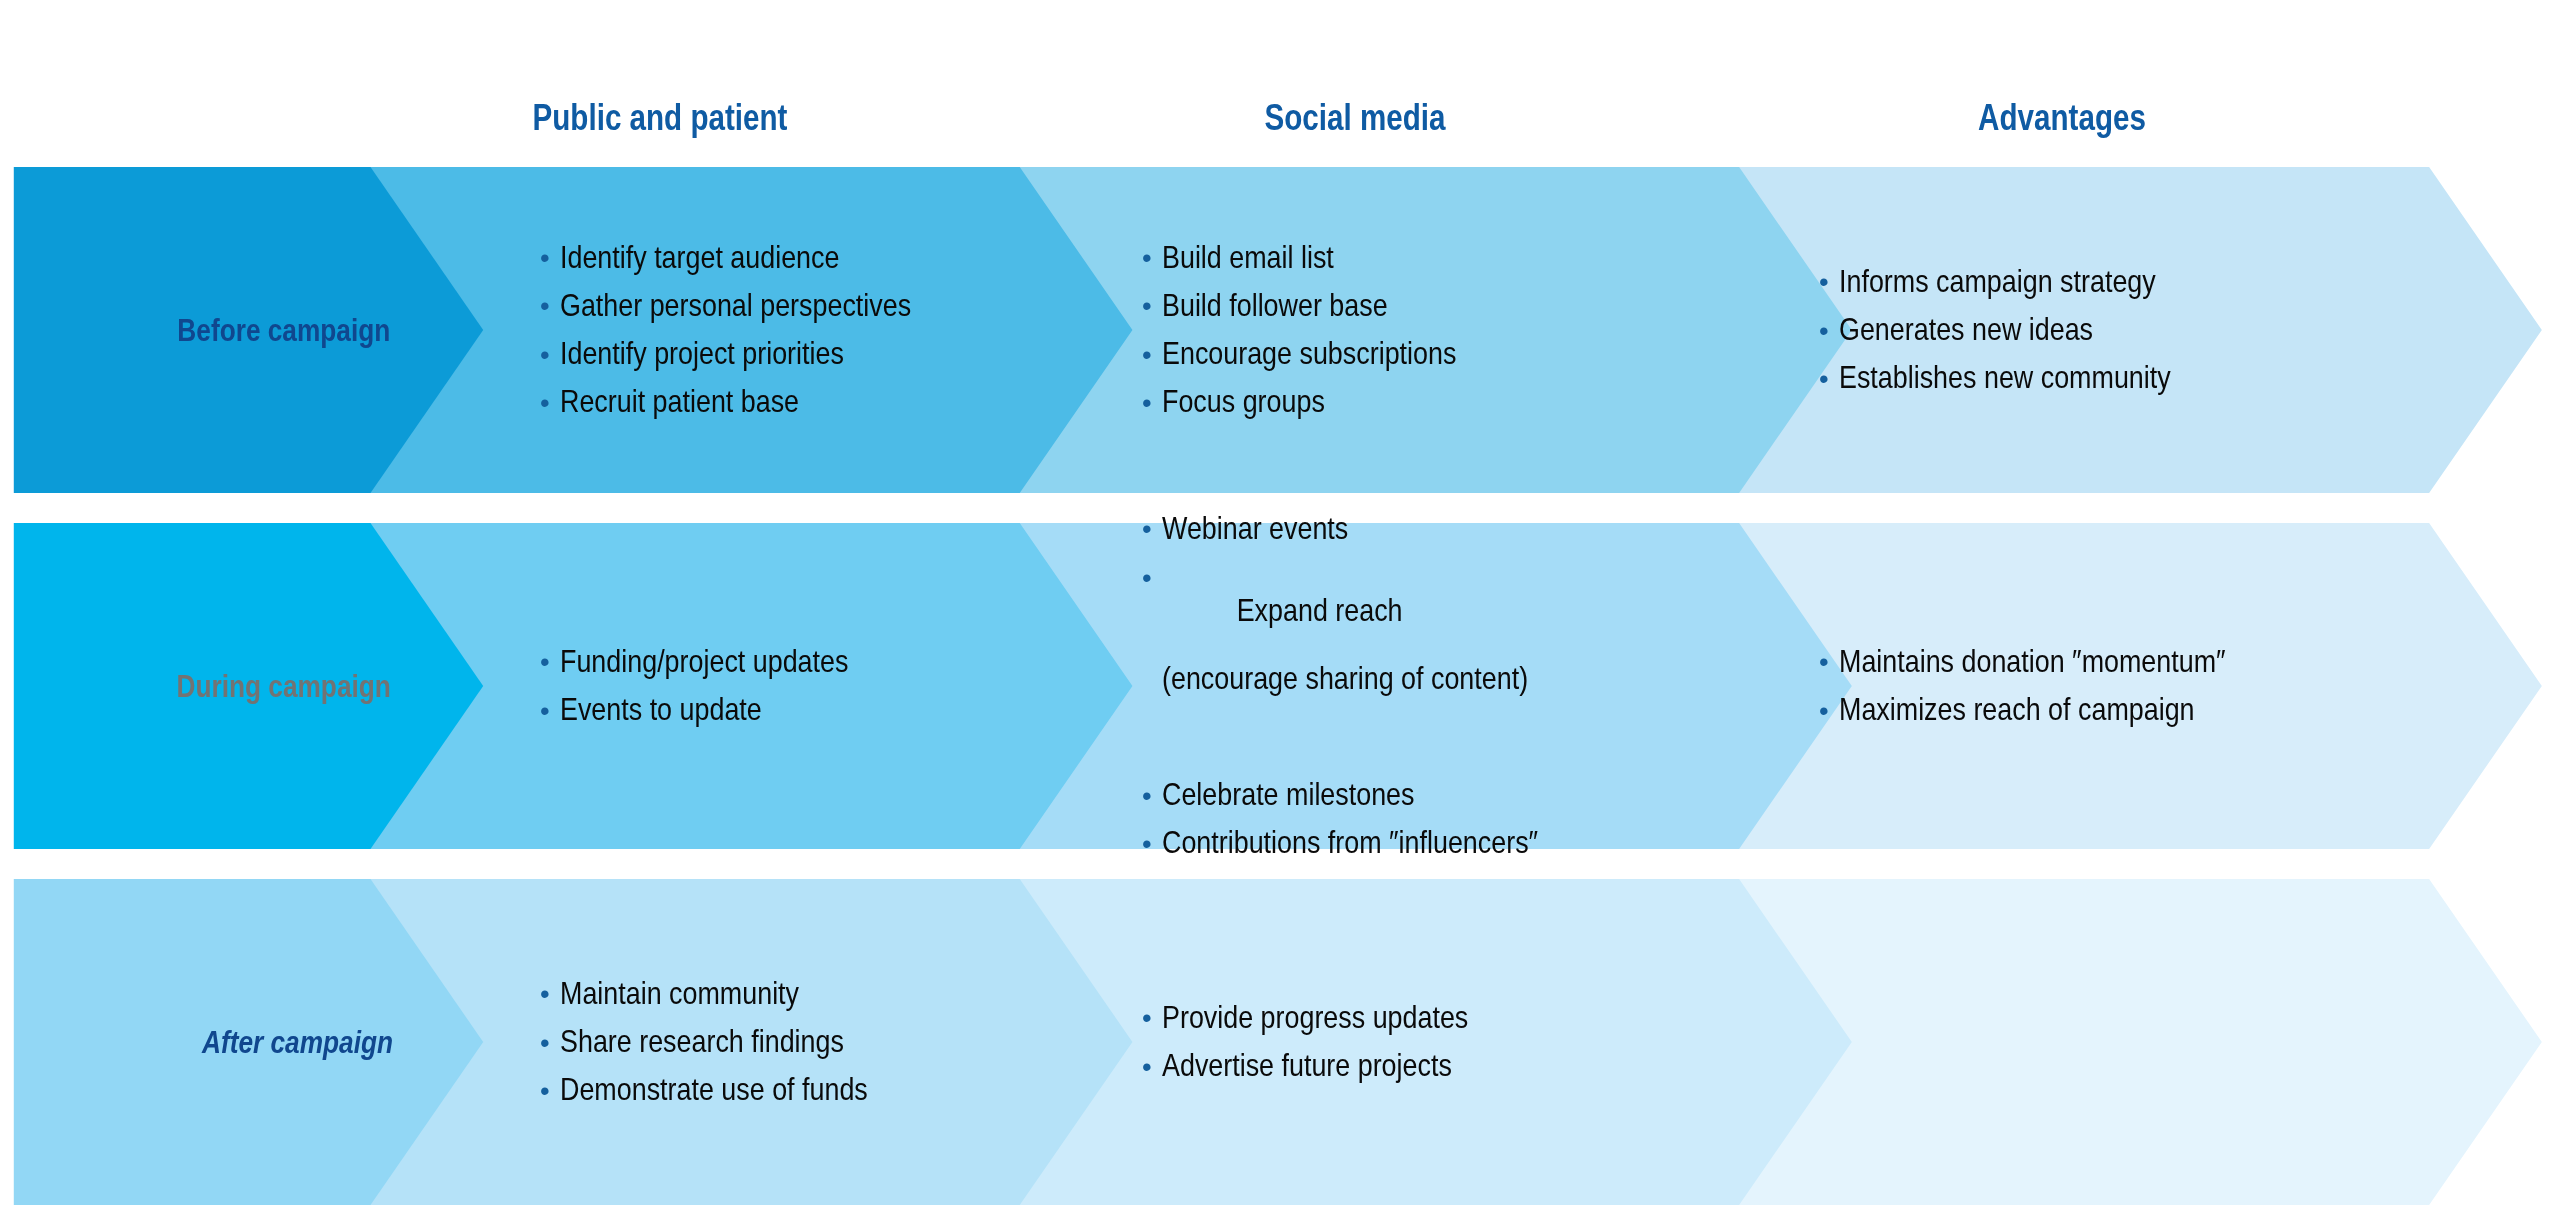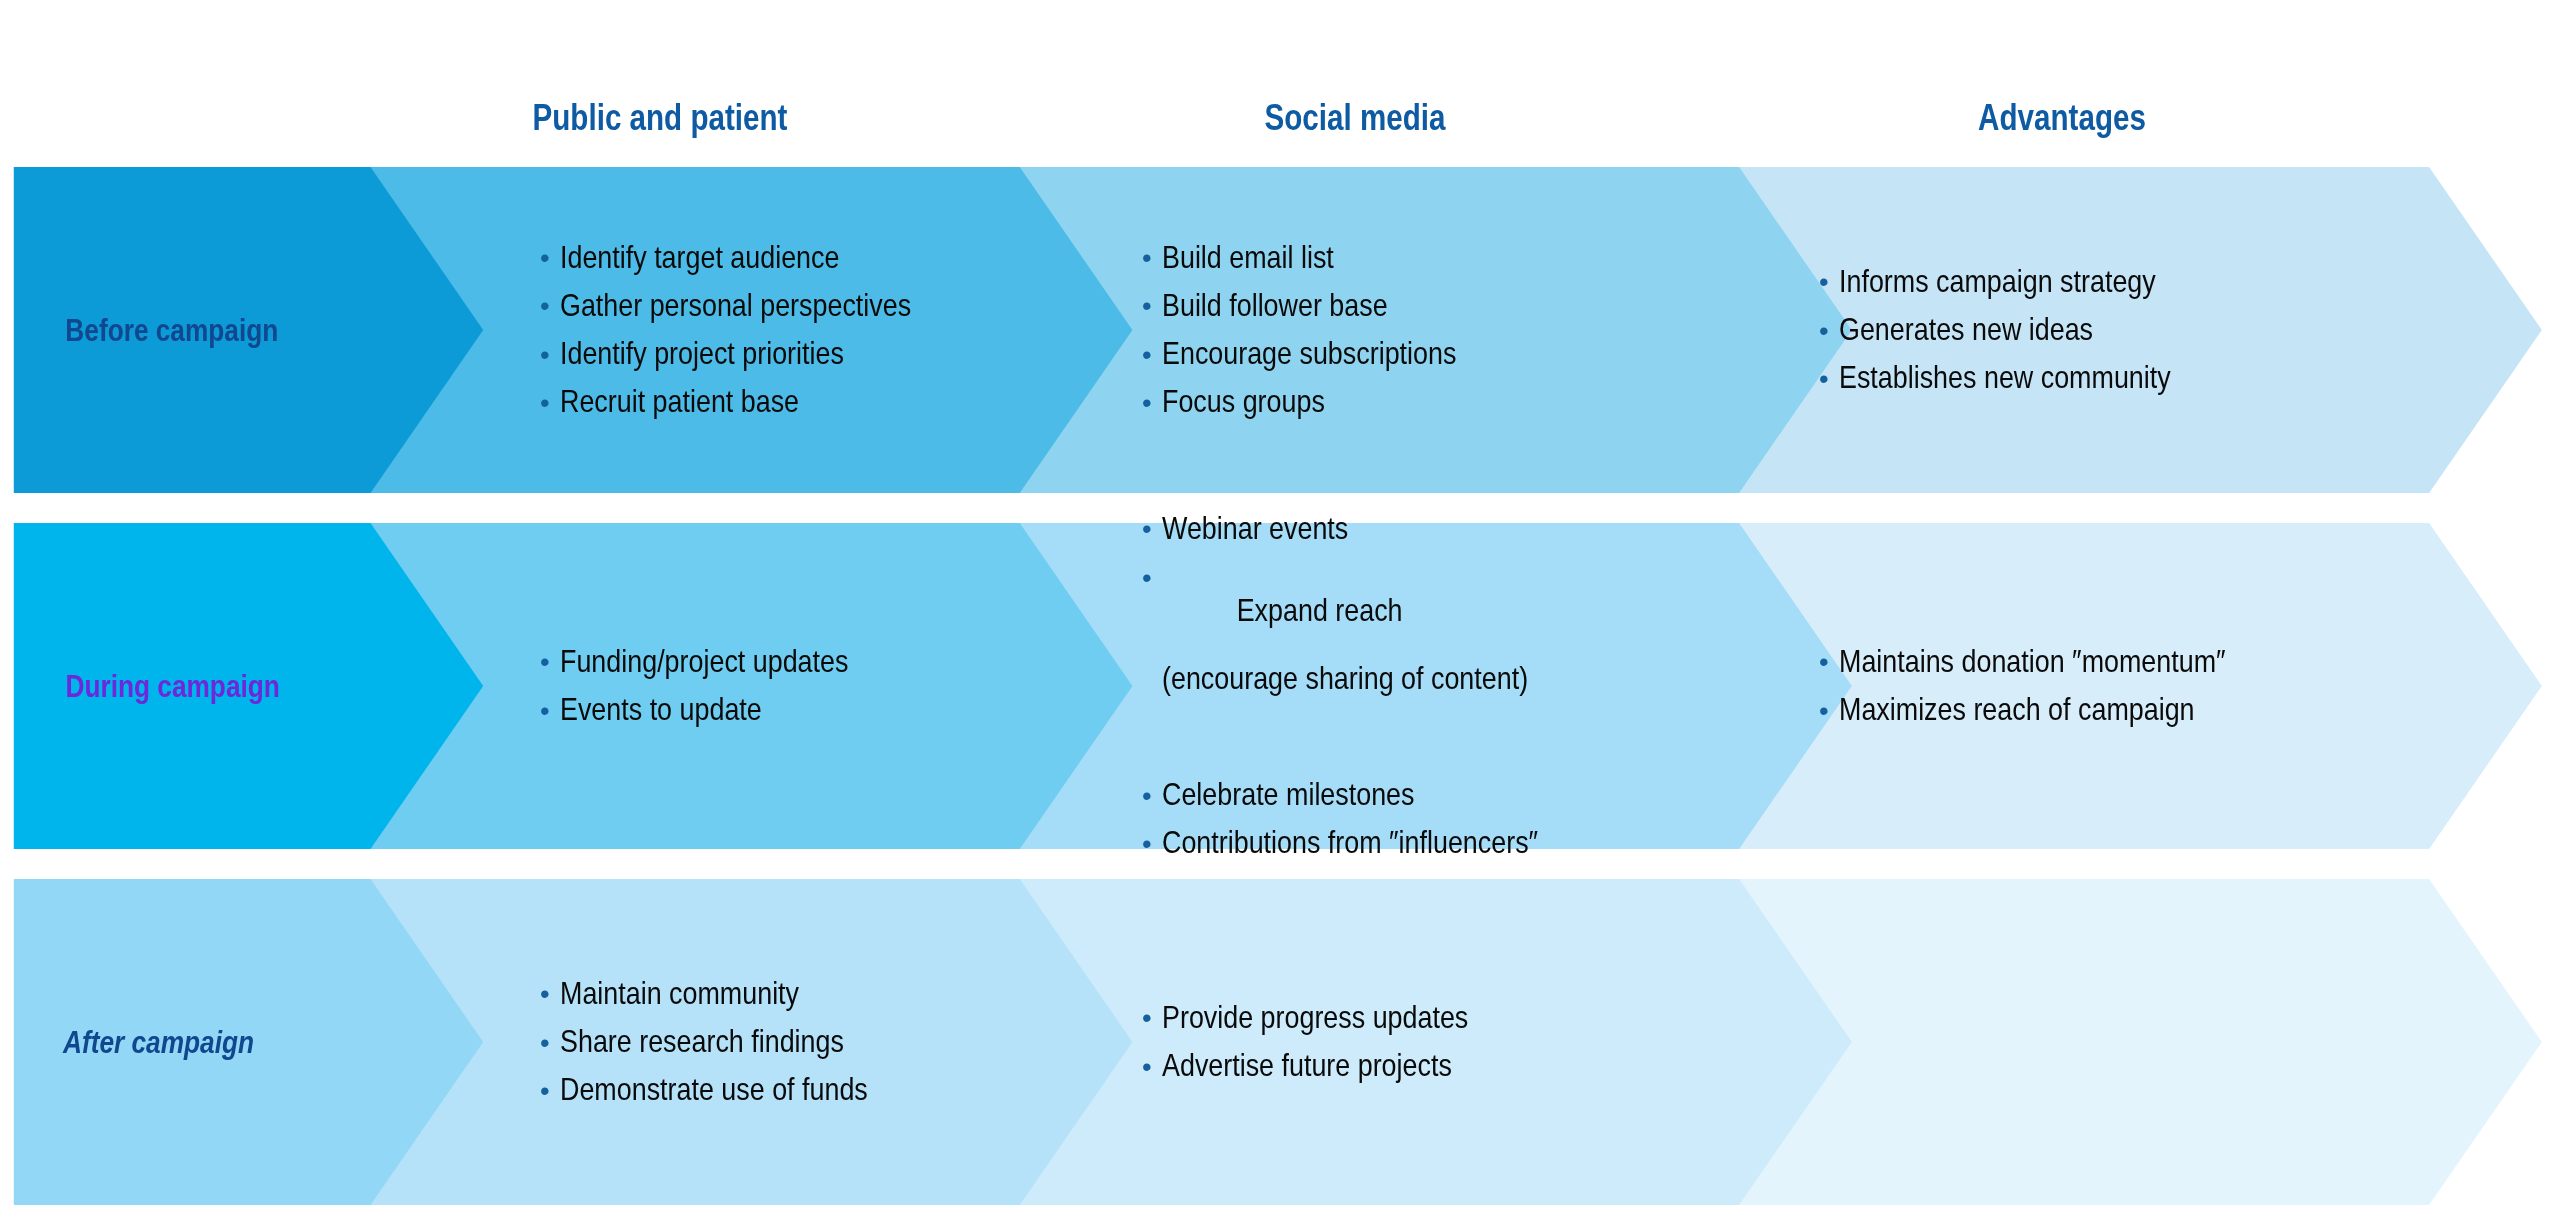--- a/index.html
+++ b/index.html
@@ -65,21 +65,21 @@
 
   
   .stage-label {
     position: absolute;
     left: 42px;
     width: 372px;
     top: 0;
     height: 326px;
     display: flex;
     align-items: center;
-    justify-content: flex-start;
+    justify-content: flex-end;
     color: #10478e;
     font-weight: bold;
     font-size: 32px;
     white-space: nowrap;
     pointer-events: none;
   }
   .stage-label > span { display:block; transform: scaleX(0.82); }
 
   
   .bullets {
@@ -207,21 +207,21 @@
   </div>
 
   <div class="row r2">
     <svg viewBox="0 0 4297 543" preserveAspectRatio="none">
       <polygon points="2855,0 4052,0 4240,271.5 4052,543 2855,543 3043,271.5" fill="#d7edfa"></polygon>
       <polygon points="1655,0 2901,0 3089,271.5 2901,543 1655,543 1843,271.5" fill="#a5dcf7"></polygon>
       <polygon points="572,0 1701,0 1889,271.5 1701,543 572,543 760,271.5" fill="#6fcdf2"></polygon>
       <polygon points="23,0 618,0 806,271.5 618,543 23,543" fill="#00b5ec"></polygon>
     </svg>
 
-    <div class="stage-label" style="color: #6d28d9;">
+    <div class="stage-label" style="color: #737373;">
       <span>During campaign</span>
     </div>
 
     <div class="bullets c1" style="color: rgb(10, 10, 10);">
       <div class="bullet-item">
         <span class="bullet-dot" style="color: rgb(21, 96, 158);">•</span>
         <span class="bullet-text">Funding/project updates</span>
       </div>
       <div class="bullet-item">
         <span class="bullet-dot" style="color: rgb(21, 96, 158);">•</span>

